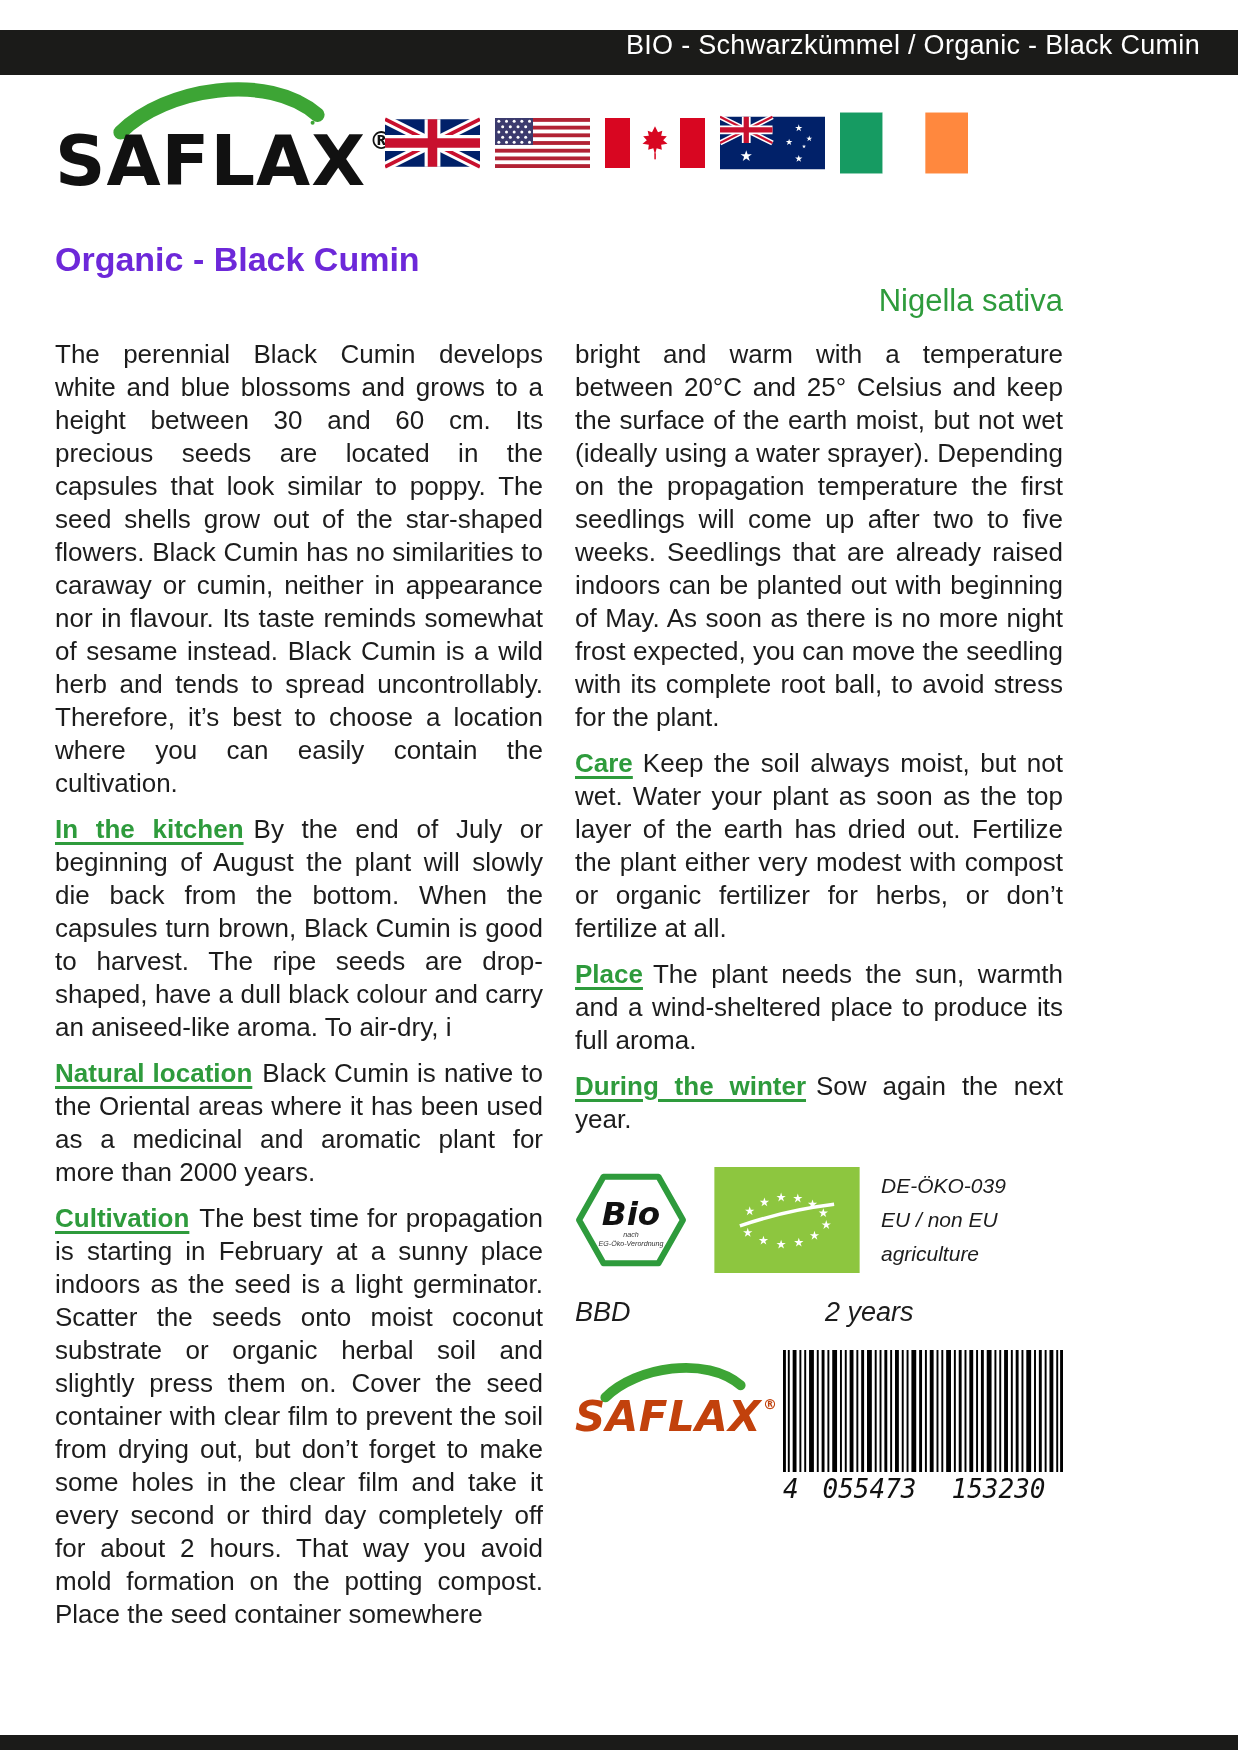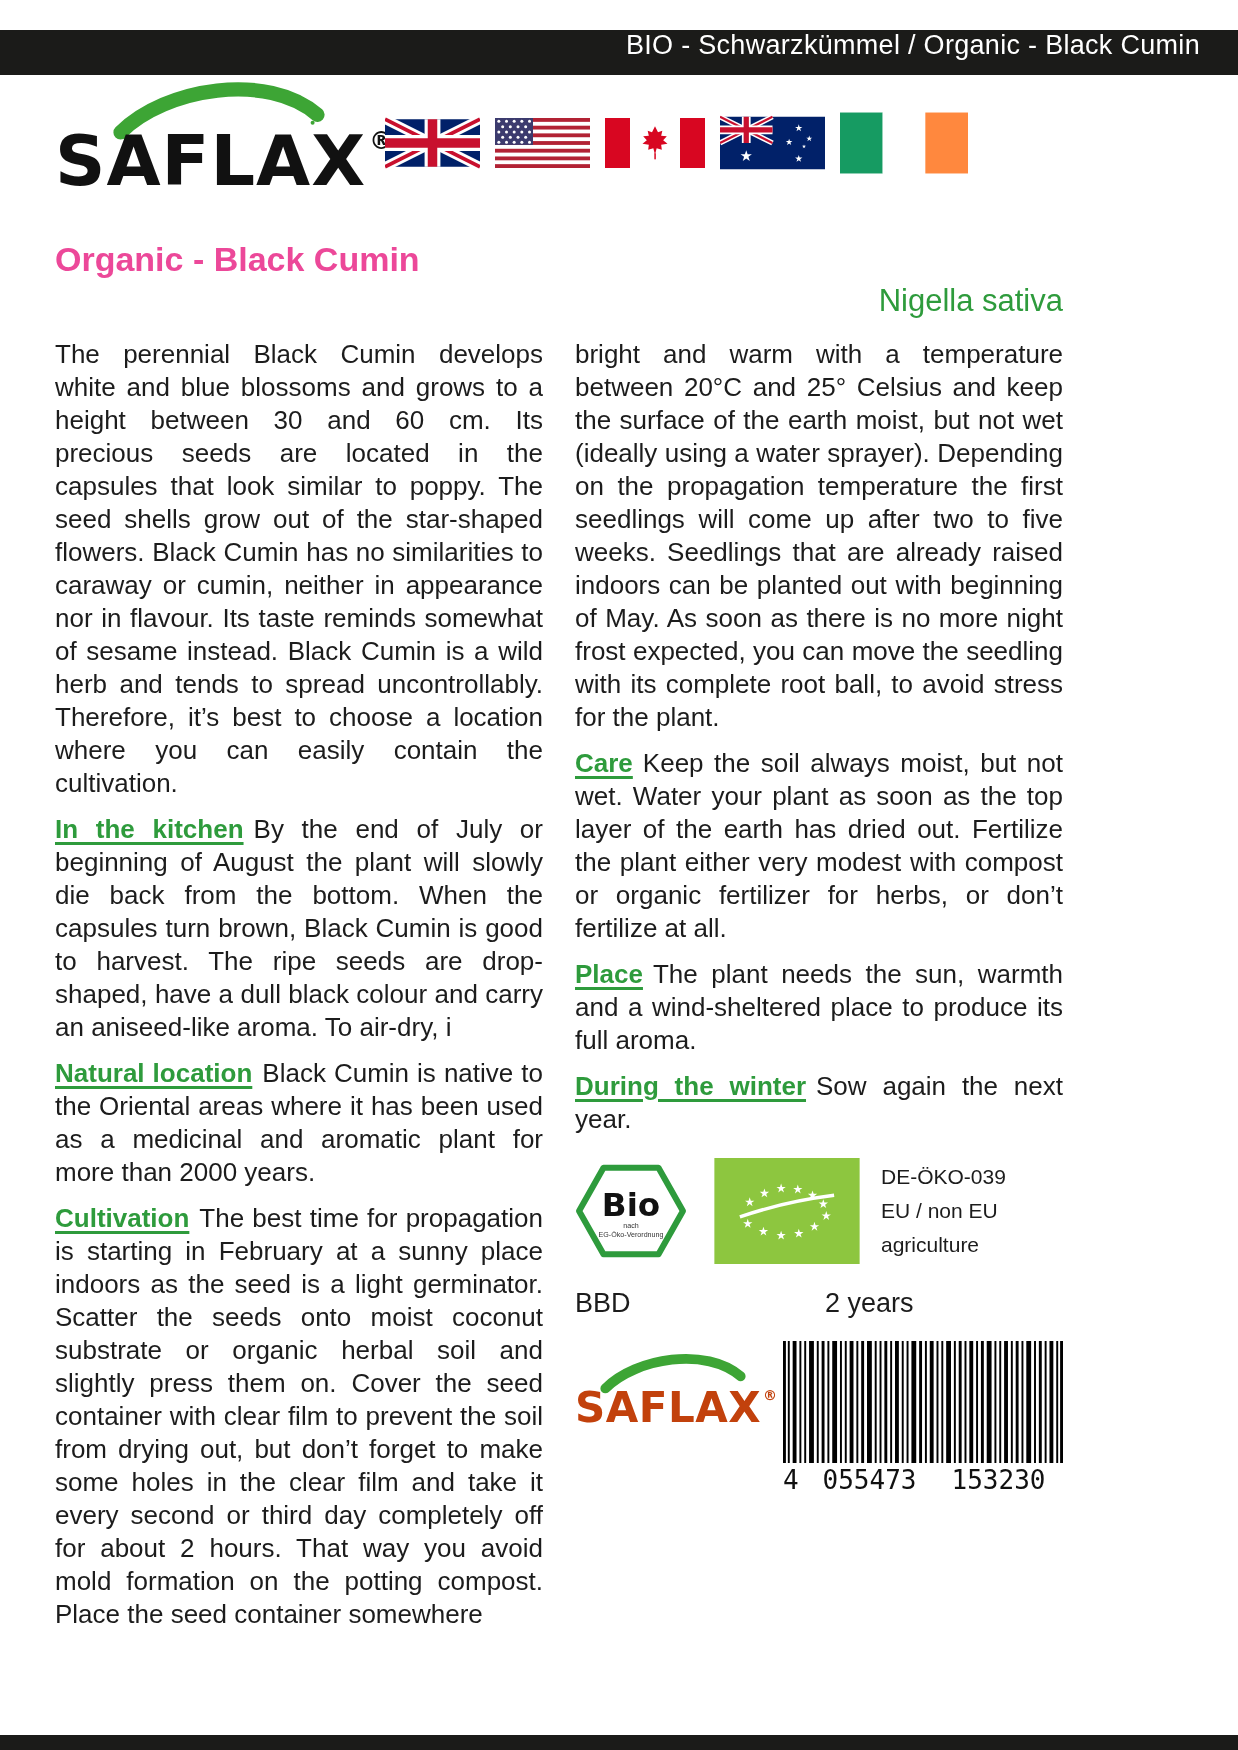--- a/index.html
+++ b/index.html
@@ -37,39 +37,39 @@
   }
   .reg { font-size: 24px; vertical-align: 36px; margin-left: 3px; font-weight: bold; }
 
   
   .flags { position: absolute; left: 385px; top: 112px; display: flex; gap: 15px; align-items: center; }
   .flags svg { display: block; }
 
   
   .title {
     position: absolute; left: 55px; top: 240px; margin: 0;
-    font-size: 34px; font-weight: bold; color: #ec4899;
+    font-size: 34px; font-weight: bold; color: #6d28d9;
   }
   .latin {
     position: absolute; right: 175px; top: 283px;
     font-size: 31px; color: #2e9b3c;
   }
 
   
   .columns { position: absolute; left: 55px; top: 338px; width: 1008px; display: flex; gap: 32px; }
   .col { width: 488px; }
   .col p { margin: 0 0 13px 0; font-size: 26px; line-height: 33px; text-align: justify; }
   .sec-head {
     color: #2e9b3c; font-weight: bold;
     text-decoration: underline; text-decoration-thickness: 2.5px; text-underline-offset: 4px;
     margin-right: 10px;
   }
 
   
-  .cert { margin-top: 22px; width: 488px; }
+  .cert { margin-top: 31px; width: 488px; font-style: italic; }
   .cert-logos { display: flex; align-items: center; }
   .bio-seal { width: 112px; height: 100px; flex: 0 0 auto; }
   .eu-logo { width: 148px; height: 106px; margin-left: 26px; flex: 0 0 auto; }
   .cert-text { margin-left: 20px; font-size: 21px; line-height: 34px; }
   .cert-row { display: flex; font-size: 27px; margin-top: 16px; }
   .cert-row .lbl { width: 250px; flex: 0 0 auto; }
   .cert-row.first { margin-top: 24px; }
   .cert-bottom { display: flex; align-items: flex-start; margin-top: 22px; }
   .brand-small { position: relative; width: 196px; height: 140px; margin-top: 10px; flex: 0 0 auto; }
   .brand-small .arc { position: absolute; left: 10px; top: 0; width: 176px; height: 44px; }

